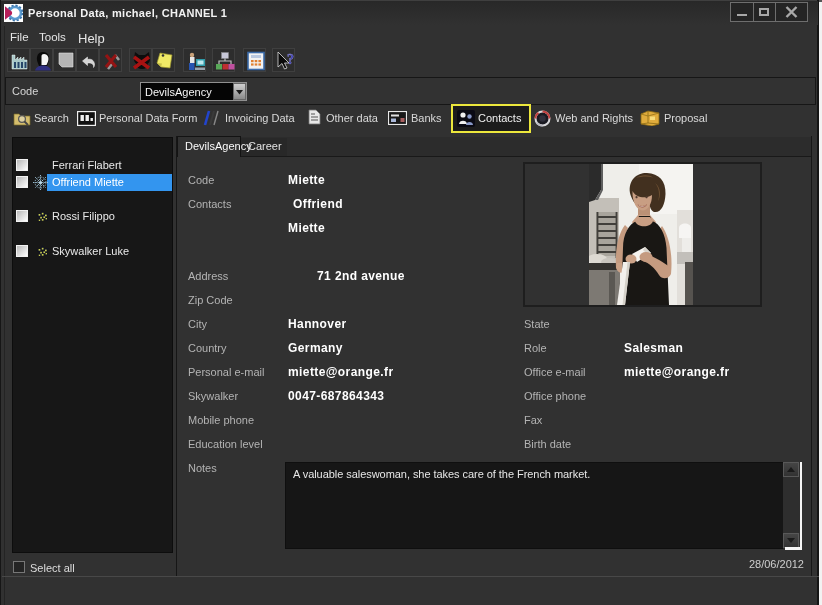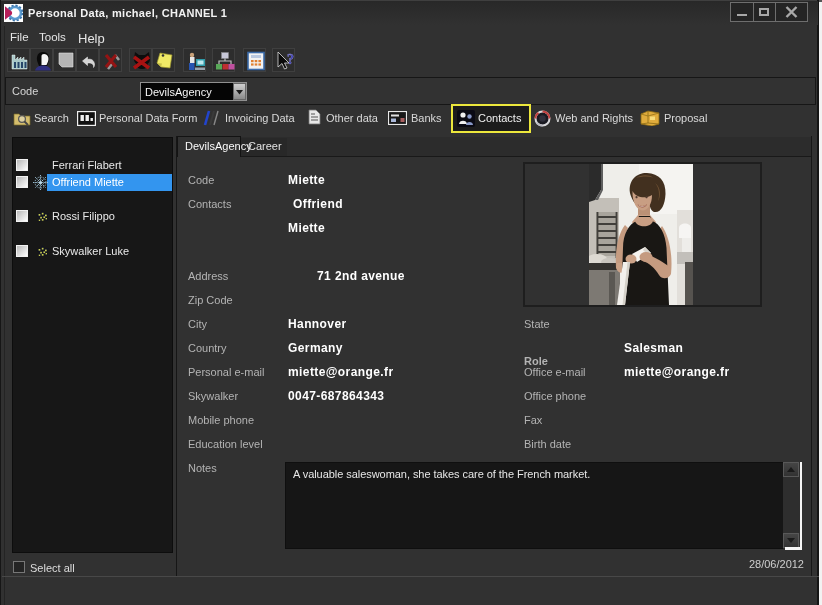--- a/index.html
+++ b/index.html
@@ -281,21 +281,21 @@
 <div class="val" style="left:288px;top:173px;">Miette</div>
 <div class="val" style="left:293px;top:197px;">Offriend</div>
 <div class="val" style="left:288px;top:221px;">Miette</div>
 <div class="val" style="left:288px;top:269px;margin-left:29px;">71 2nd avenue</div>
 <div class="val" style="left:288px;top:317px;">Hannover</div>
 <div class="val" style="left:288px;top:341px;">Germany</div>
 <div class="val" style="left:288px;top:365px;">miette@orange.fr</div>
 <div class="val" style="left:288px;top:389px;">0047-687864343</div>
 
 <div class="lbl" style="left:524px;top:317px;">State</div>
-<div class="lbl" style="left:524px;top:354px;font-weight:bold;">Role</div>
+<div class="lbl" style="left:524px;top:341px;">Role</div>
 <div class="lbl" style="left:524px;top:365px;">Office e-mail</div>
 <div class="lbl" style="left:524px;top:389px;">Office phone</div>
 <div class="lbl" style="left:524px;top:413px;">Fax</div>
 <div class="lbl" style="left:524px;top:437px;">Birth date</div>
 
 <div class="val" style="left:624px;top:341px;">Salesman</div>
 <div class="val" style="left:624px;top:365px;">miette@orange.fr</div>
 
 <div class="abs" style="left:523px;top:162px;width:239px;height:145px;border:2px solid #1e1e1e;"></div>
 

